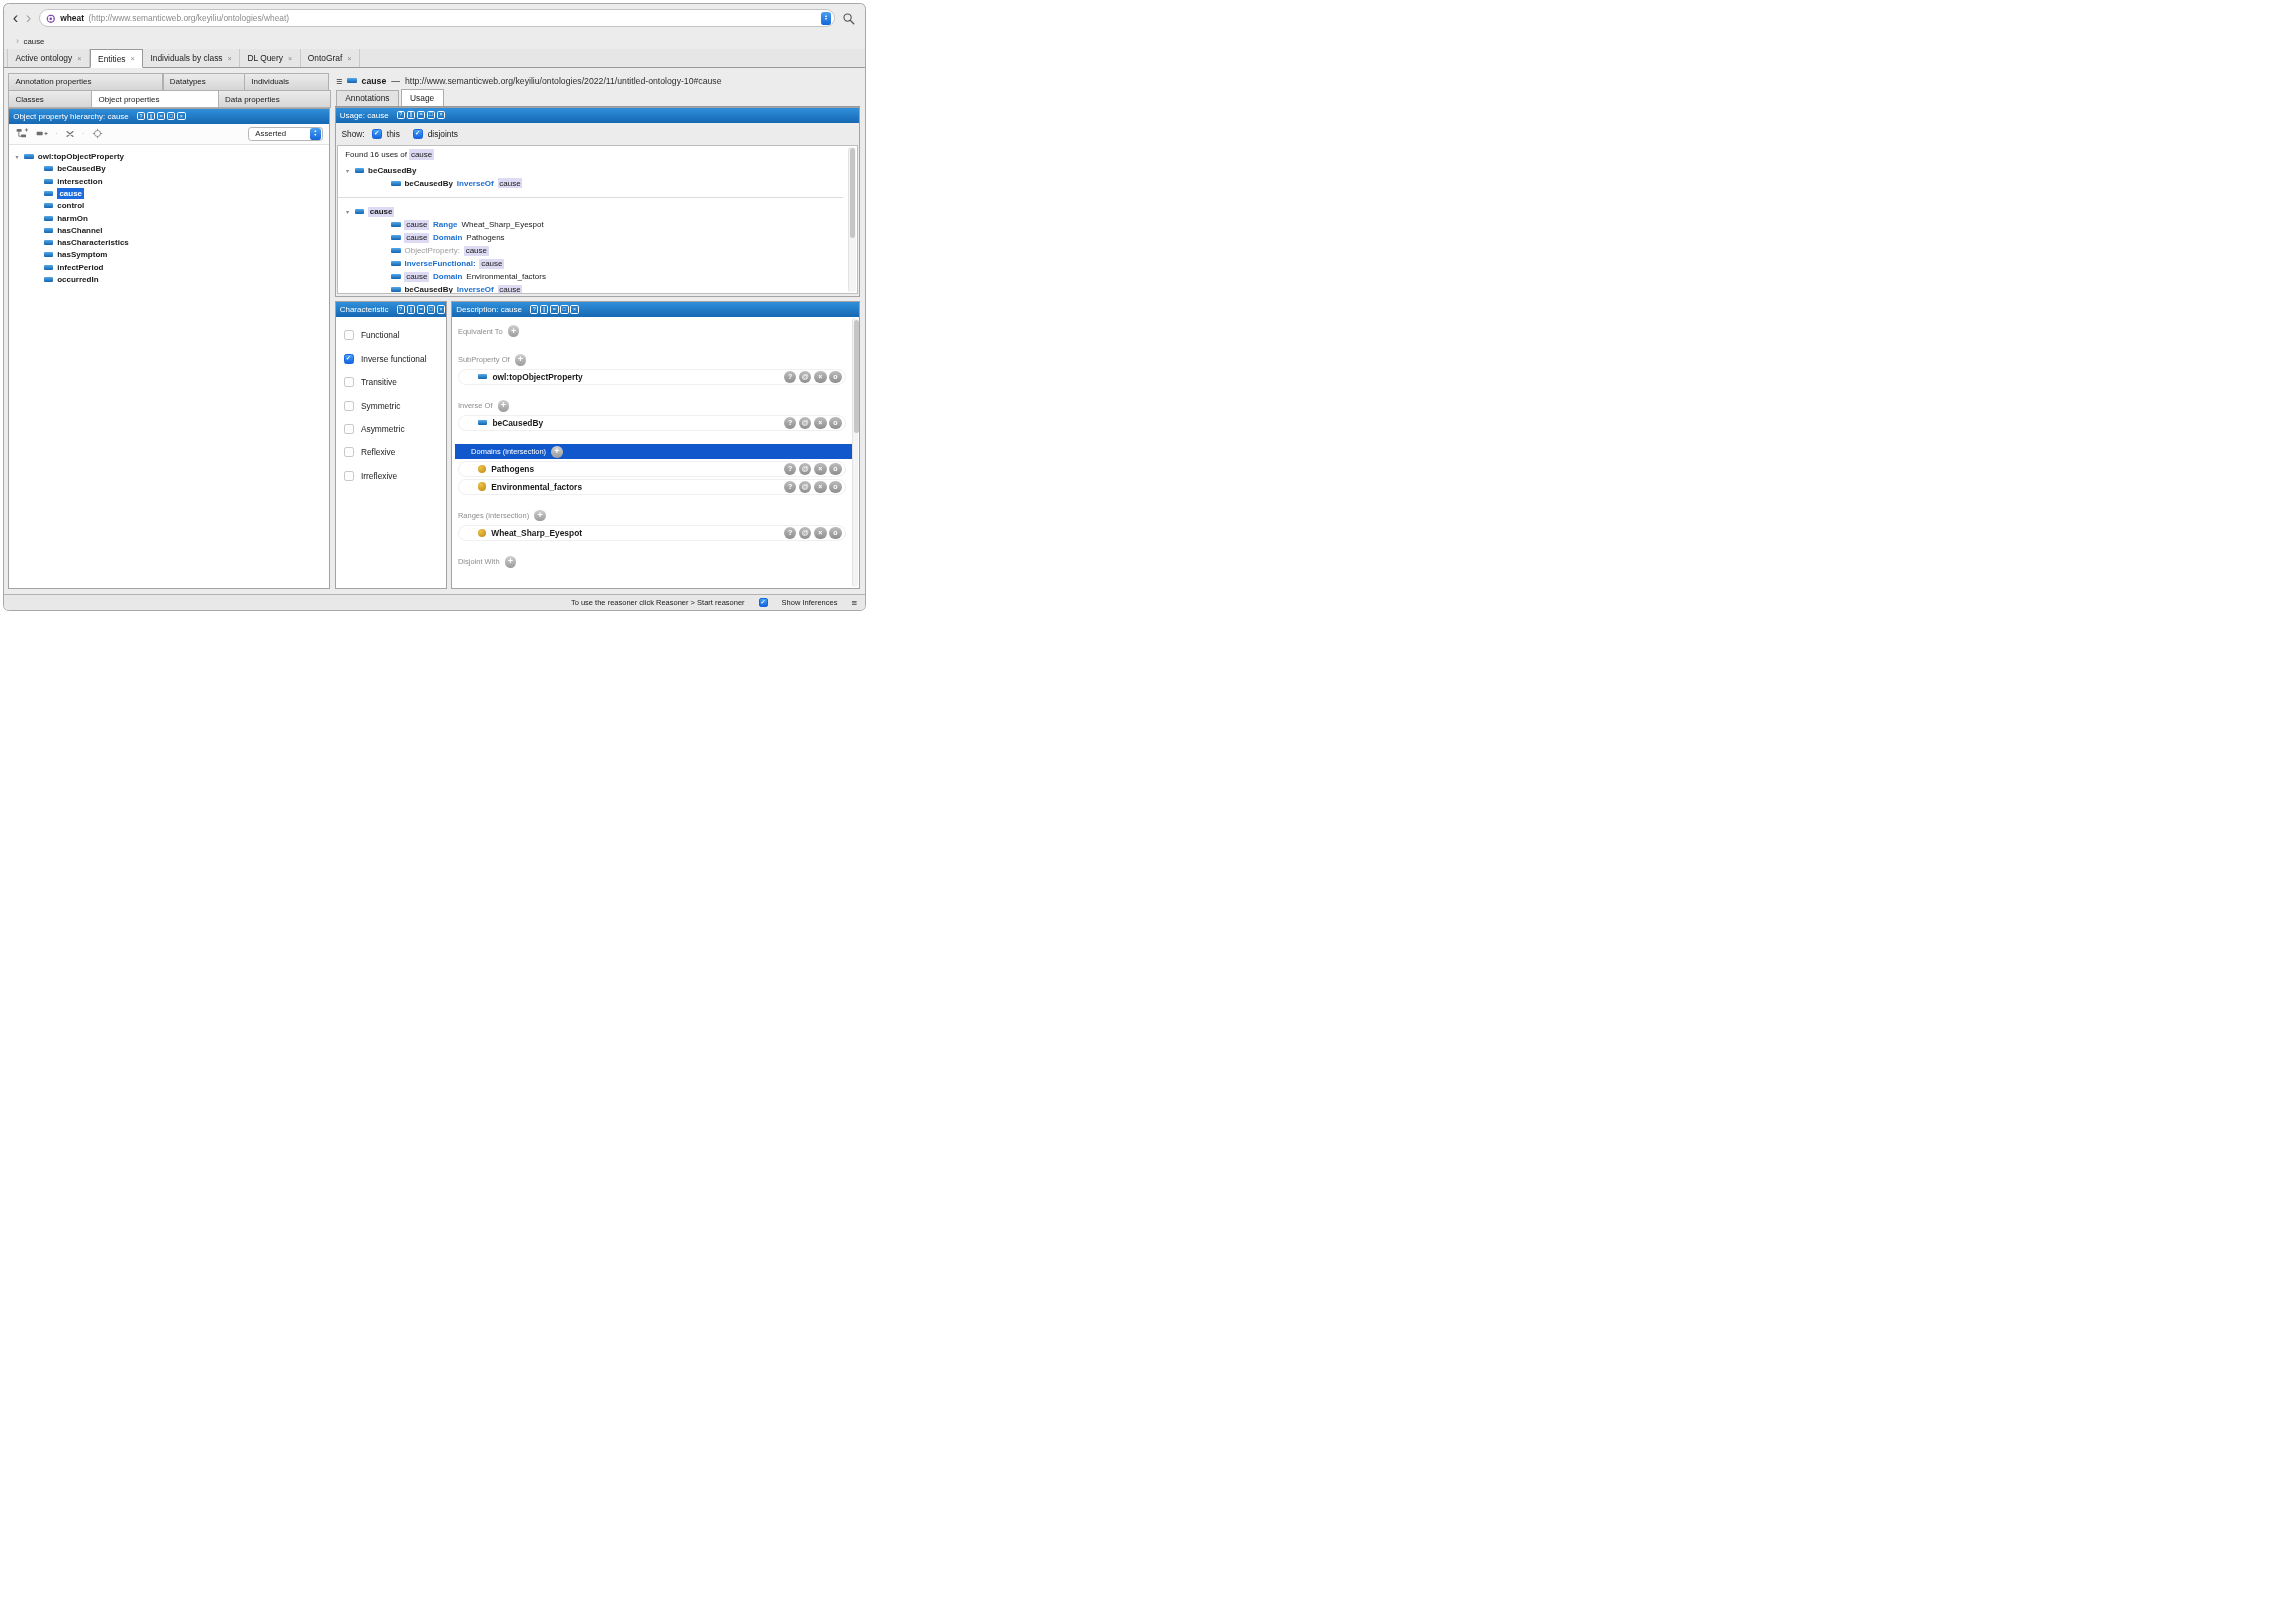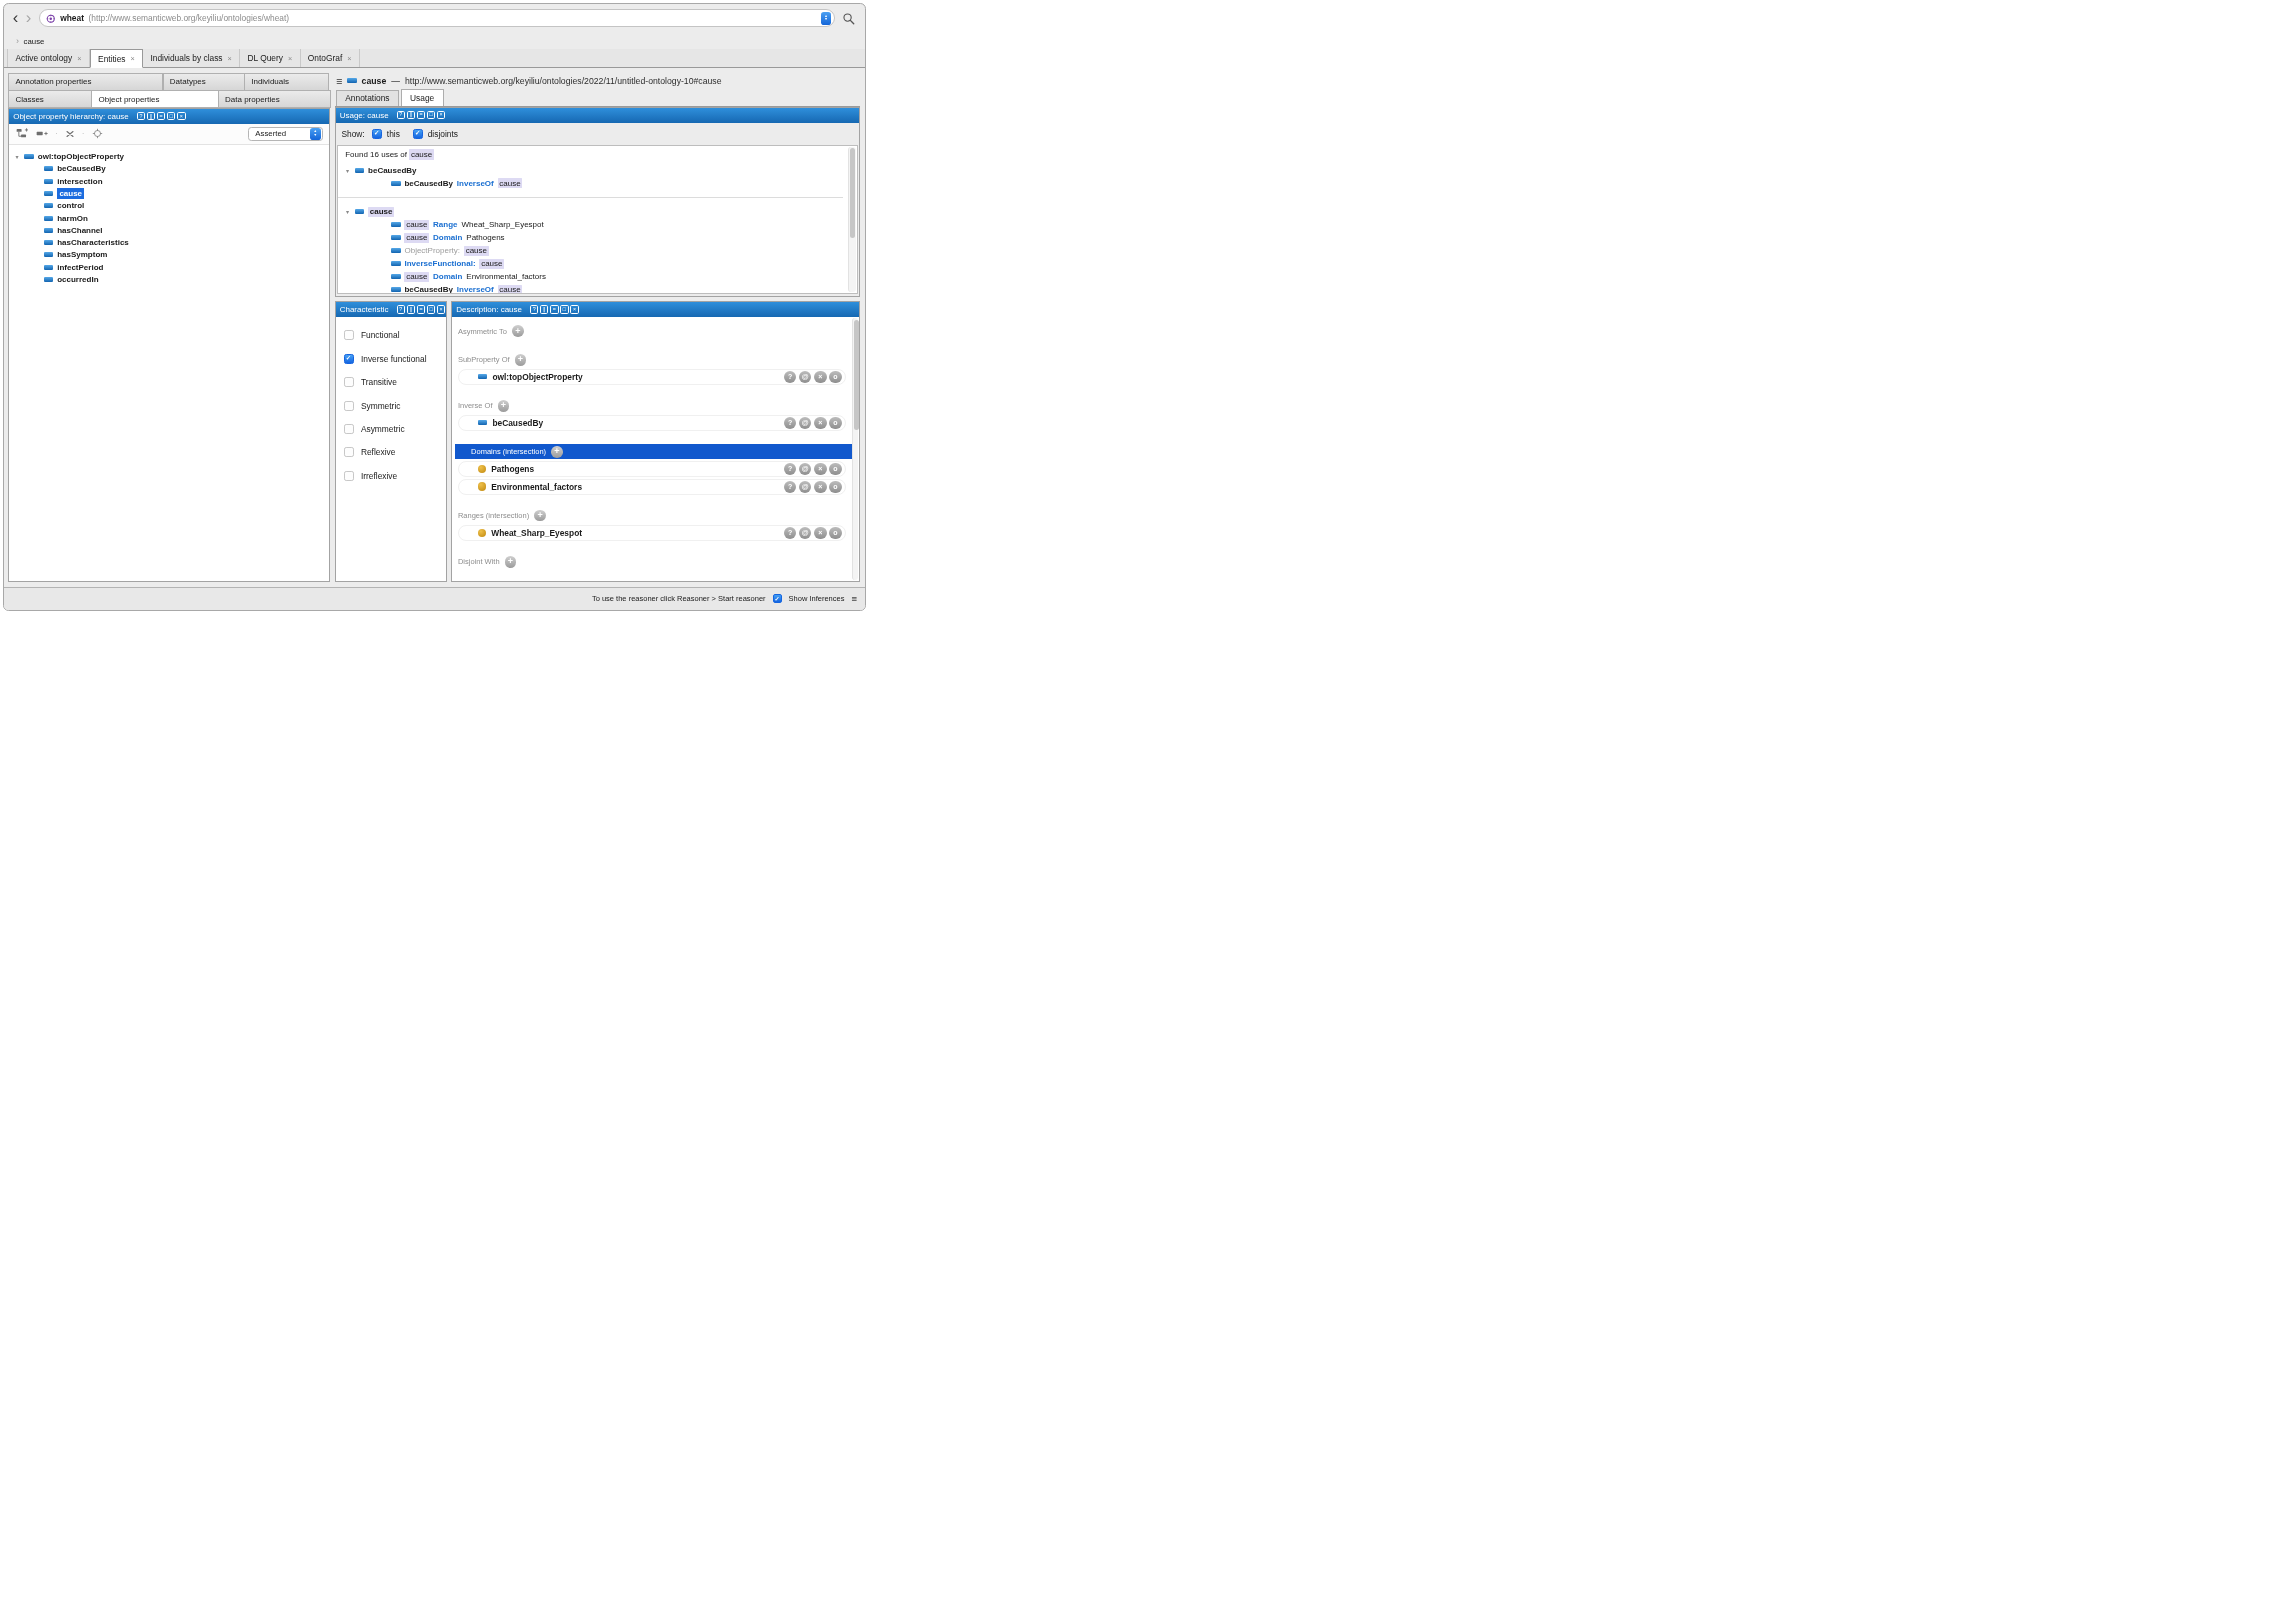--- a/index.html
+++ b/index.html
@@ -142,22 +142,22 @@
           justify-content: center; line-height: 1; }
 
   
   .cb { width: 10px; height: 10px; border-radius: 2.2px; border: 0.8px solid #c7c7c7; background: #fdfdfd;
         display: inline-flex; align-items: center; justify-content: center; color: #fff; font-size: 6.7px;
         font-weight: bold; flex: none; line-height: 1; }
   .cb.checked { background: linear-gradient(#44a0f4,#1565e0); border-color: #1565e0; }
   .cb.small { width: 9px; height: 9px; border-radius: 2px; font-size: 6.1px; }
 
   
-  .statusbar { height: 23px; background: #e8e8e8; border-top: 0.6px solid #b3b3b3; display: flex;
-               align-items: center; justify-content: flex-end; gap: 7px; padding: 0 7.8px;
+  .statusbar { height: 16px; background: #e8e8e8; border-top: 0.6px solid #b3b3b3; display: flex;
+               align-items: center; justify-content: flex-end; gap: 14px; padding: 0 7.8px;
                font-size: 7.5px; flex: none; }
   .log-icon { font-size: 9.5px; color: #444; }
 </style>
 </head>
 <body>
 
 <div class="app">
 
   <div class="topbar">
     <span class="nav back">‹</span>
@@ -471,21 +471,21 @@
                   <span class="wc">∥</span>
                   <span class="wc">=</span>
                   <span class="wc">□</span>
                   <span class="wc">×</span>
                 </span>
               </span>
           </div>
           <div class="desc-body">
               <div class="desc-section">
                 <div class="desc-label-row">
-                  <span class="desc-label">Asymmetric To</span>
+                  <span class="desc-label">Equivalent To</span>
                   <span class="plus-btn">+</span>
                 </div>
               </div>
               <div class="desc-section">
                 <div class="desc-label-row">
                   <span class="desc-label">SubProperty Of</span>
                   <span class="plus-btn">+</span>
                 </div>
                 <div class="desc-item">
                   <span class="prop-icon"></span>

